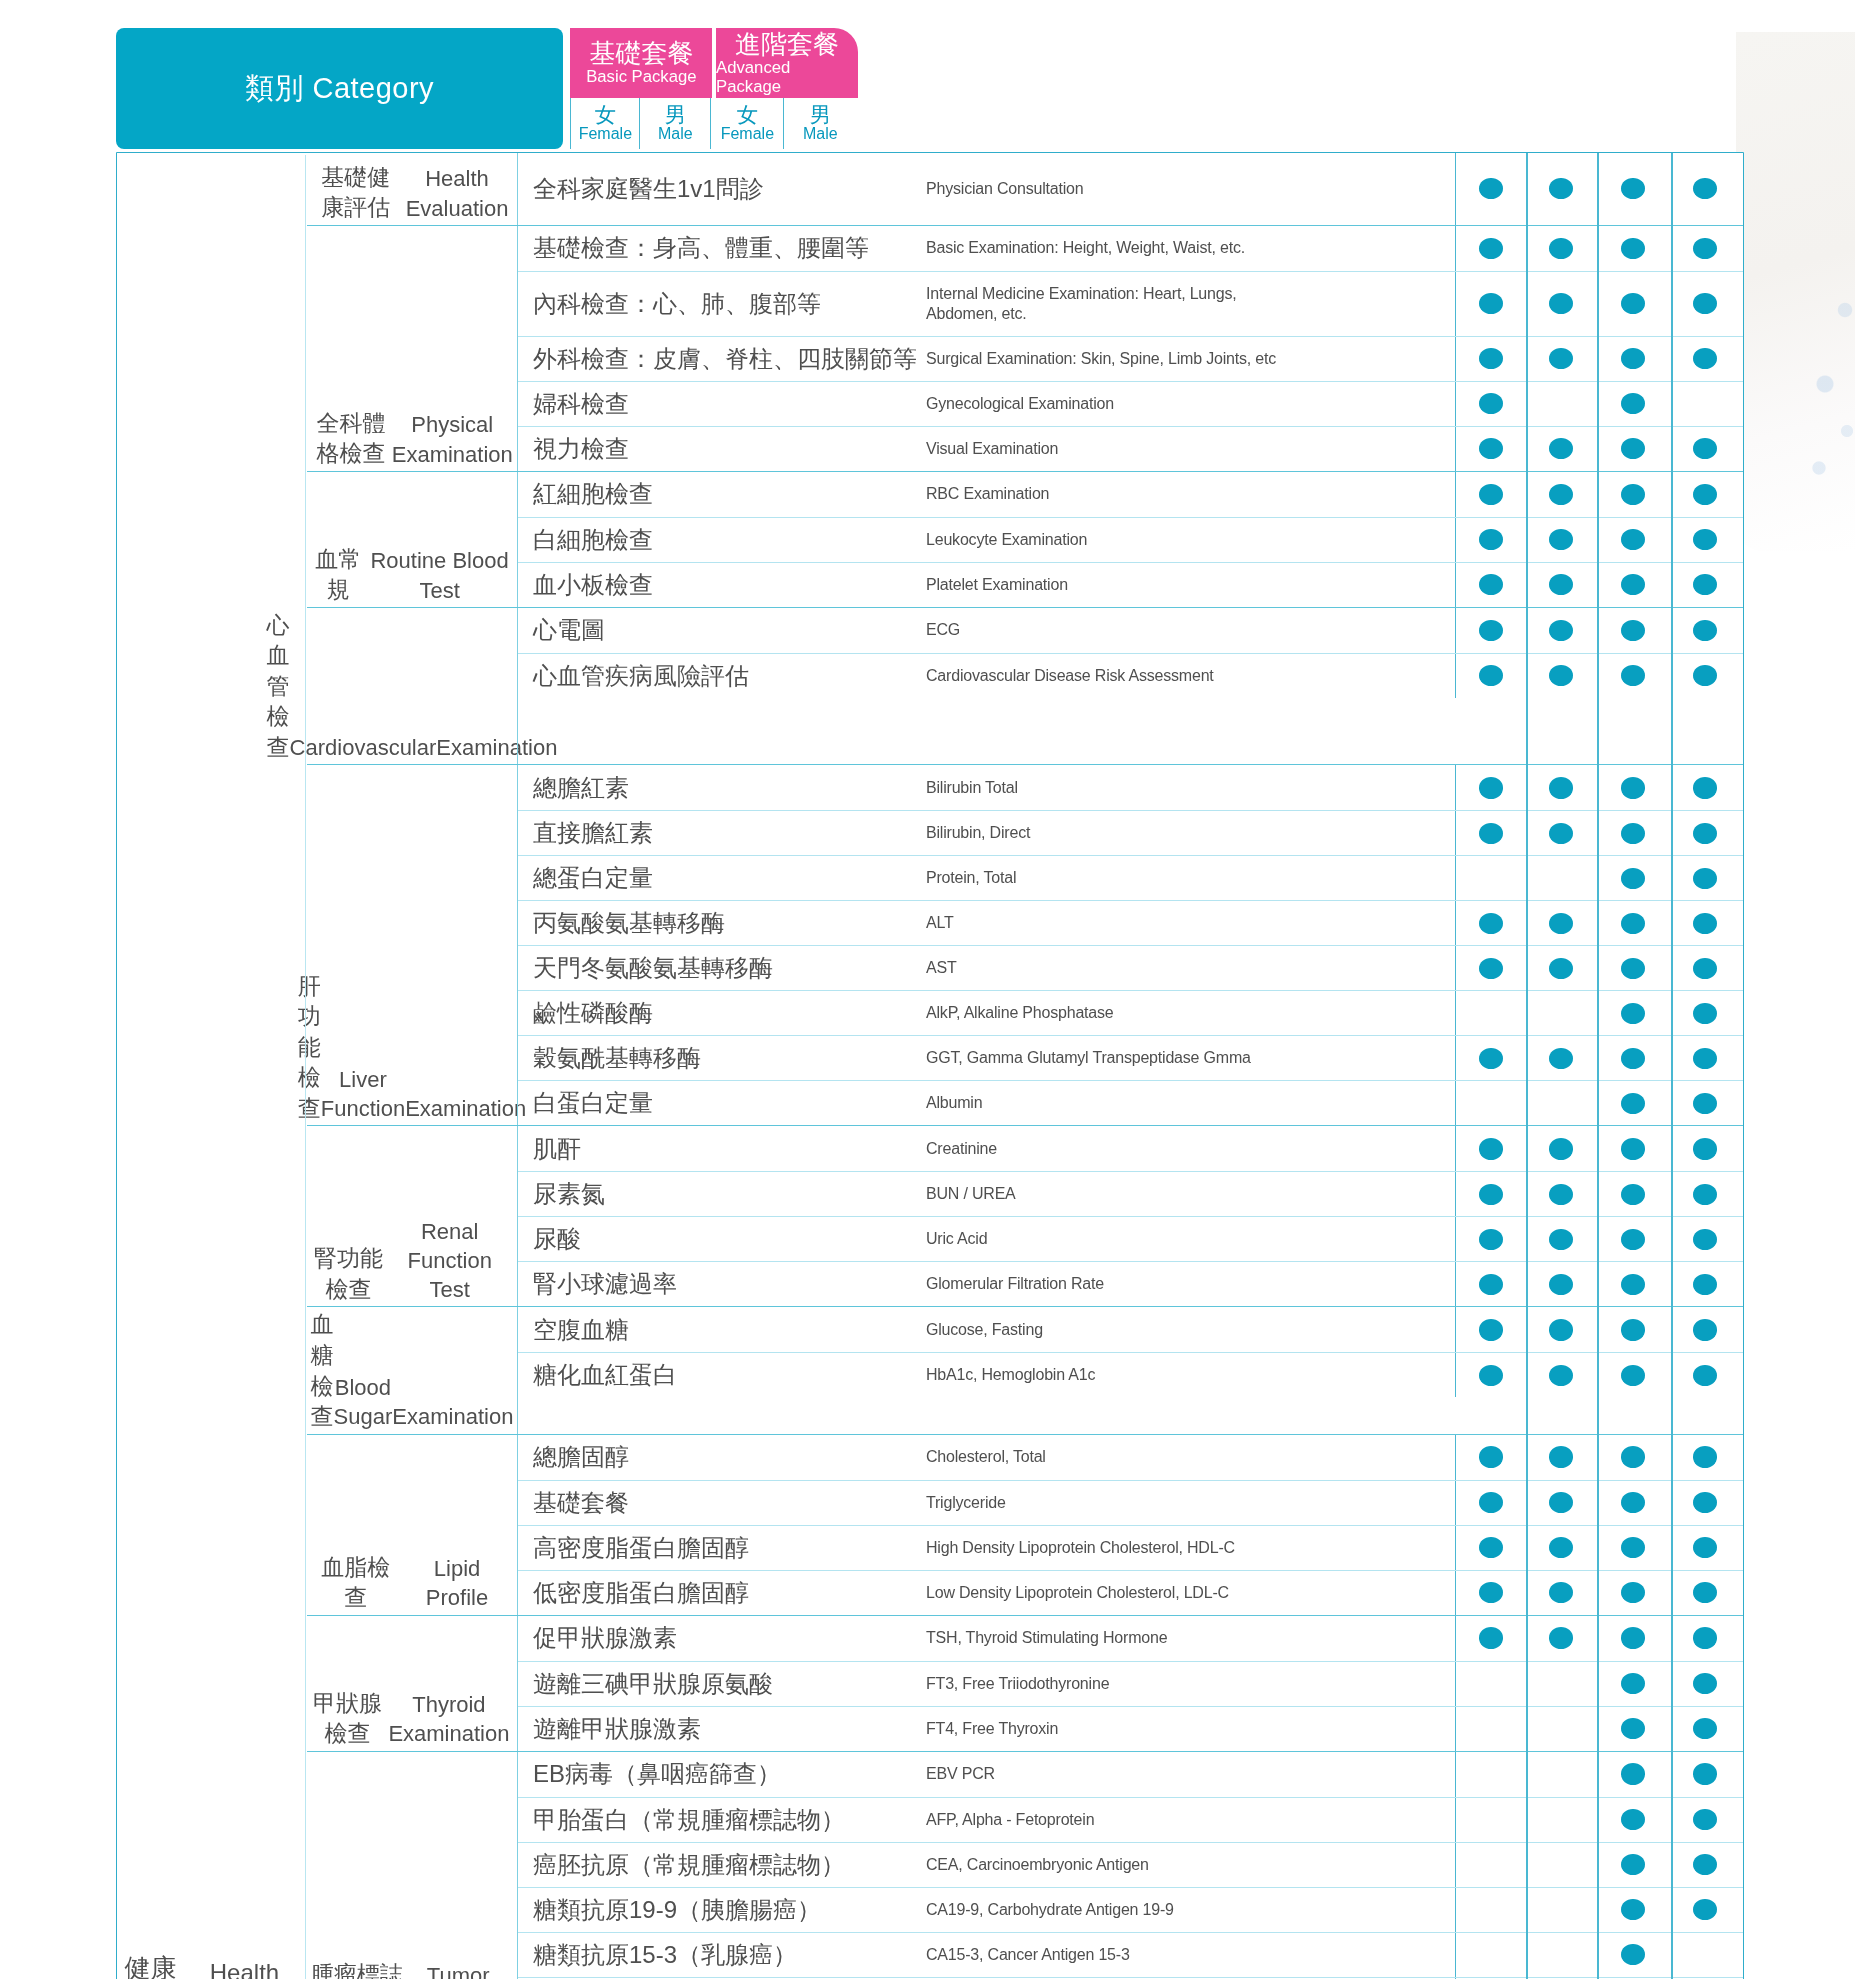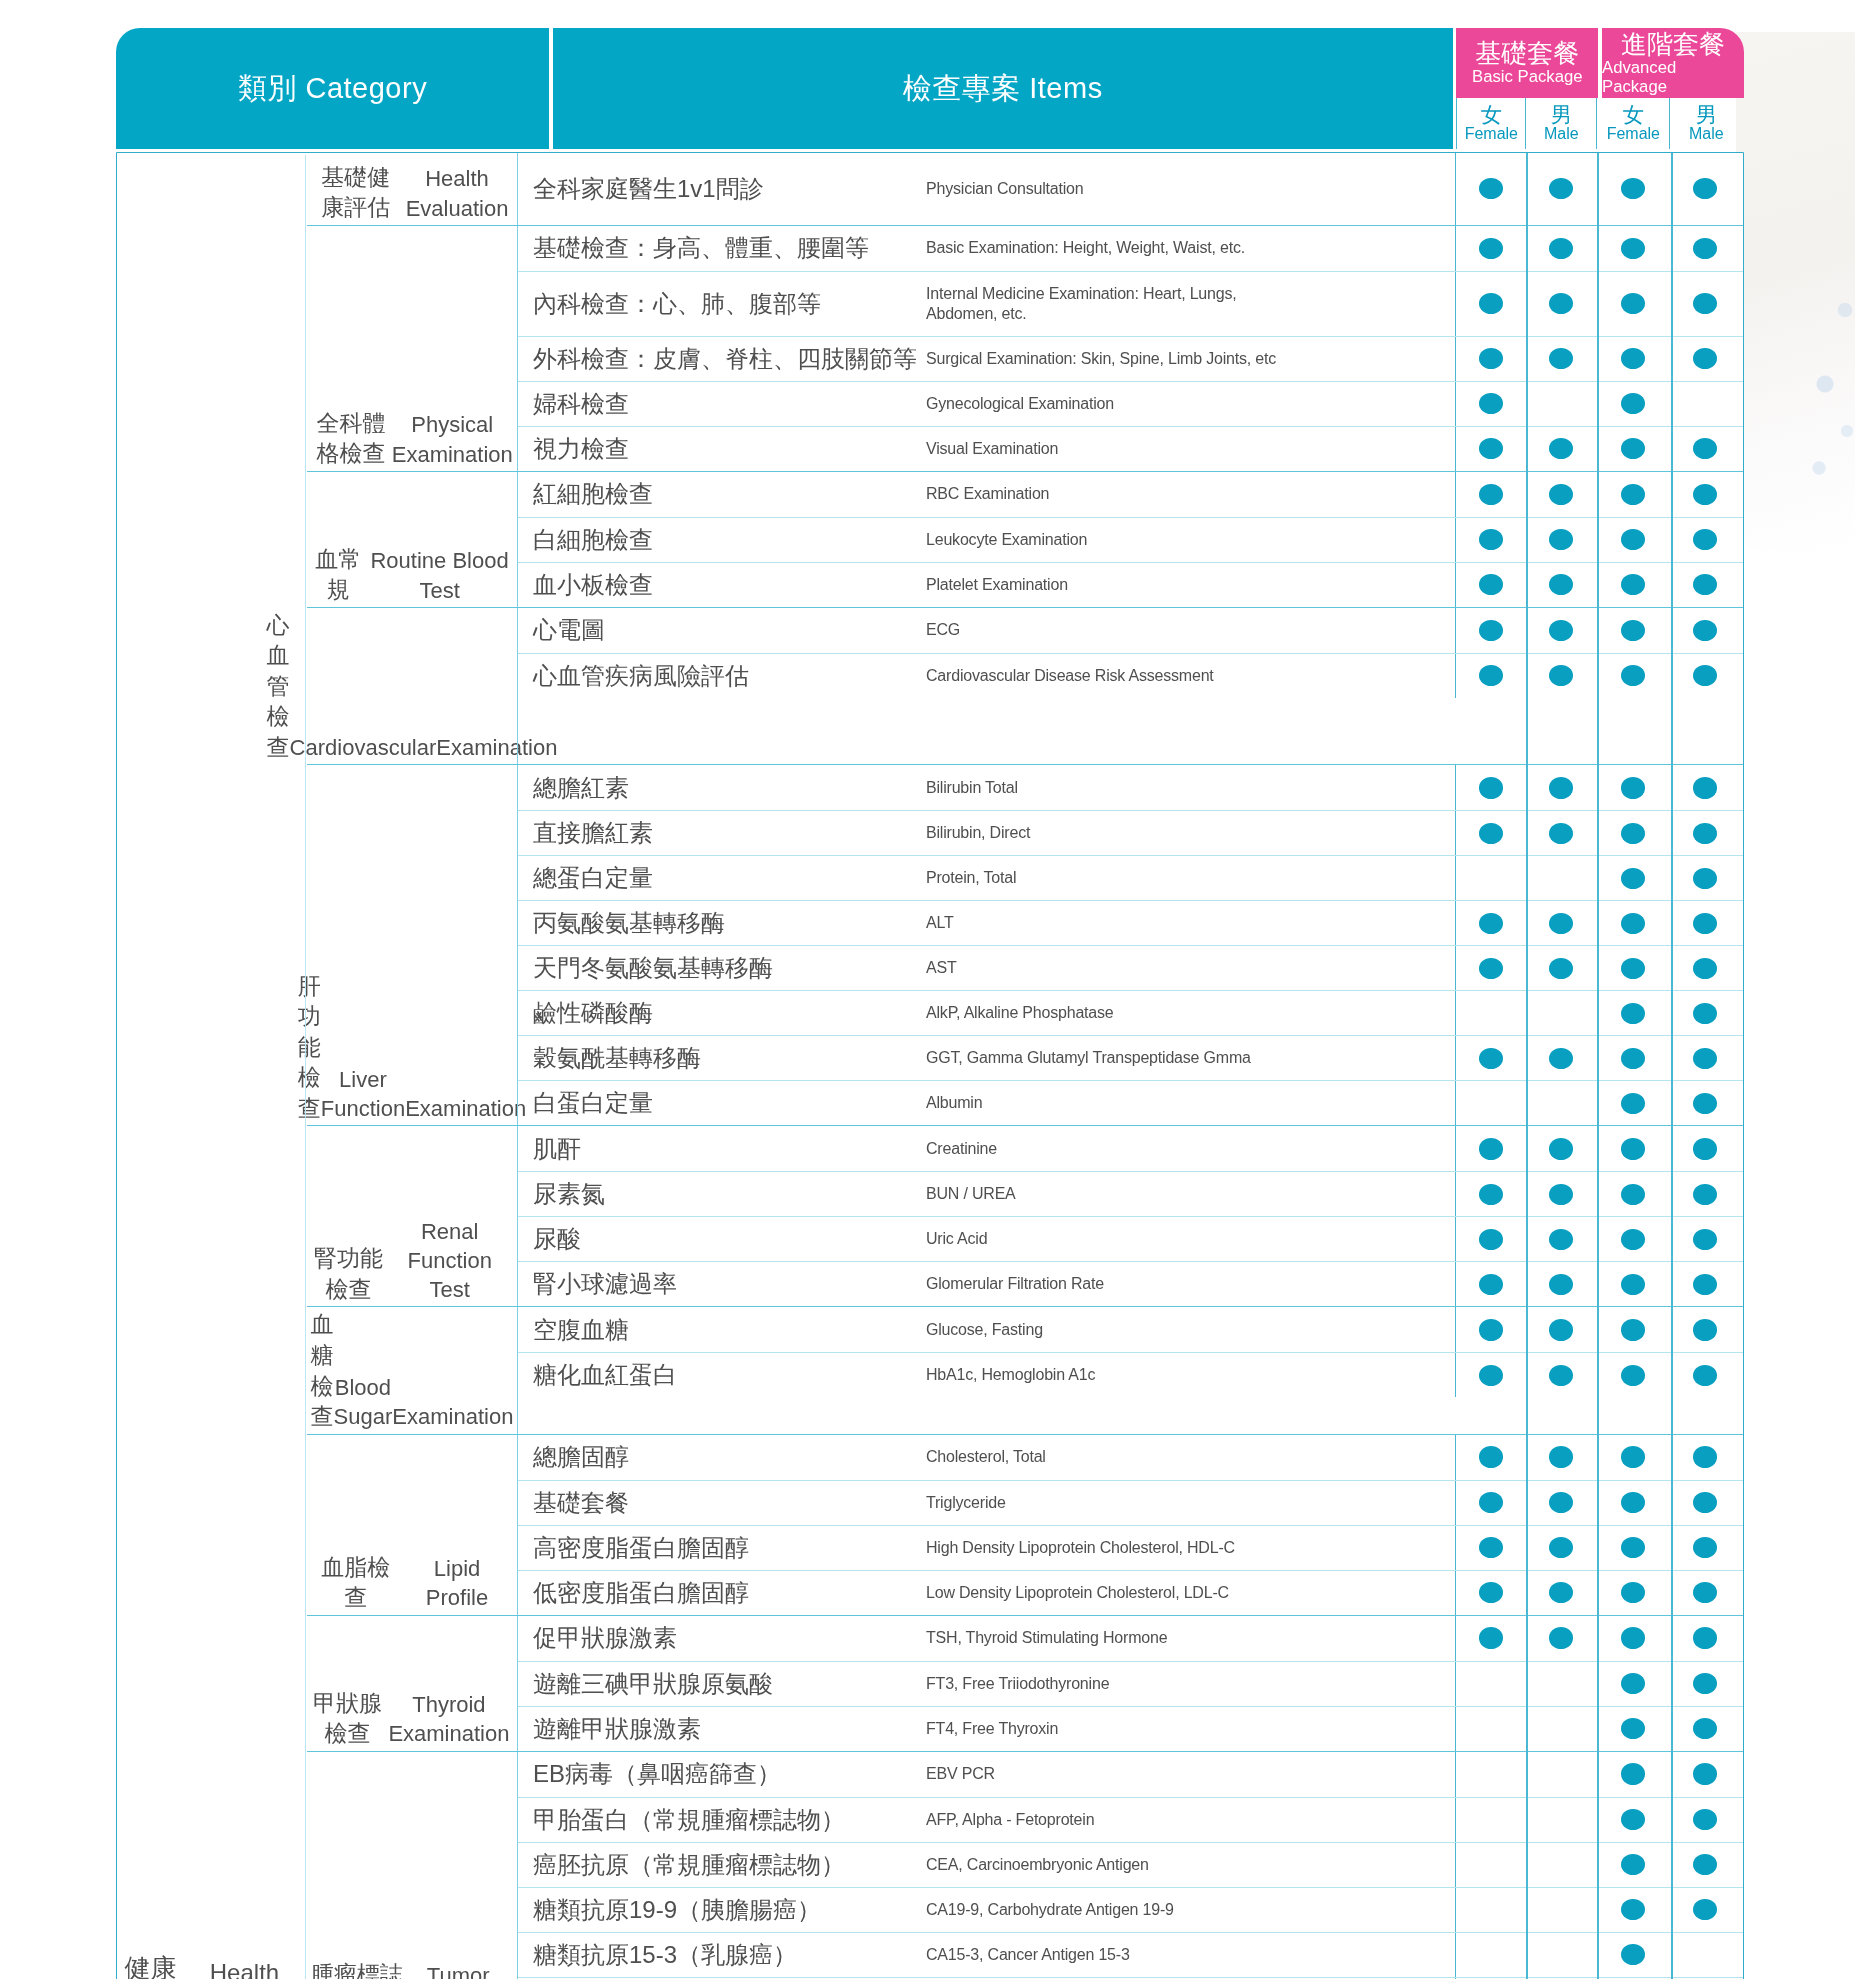--- a/index.html
+++ b/index.html
@@ -12,21 +12,21 @@
       radial-gradient(11px 11px at 109px 278px, rgba(170,200,230,.3) 0 60%, transparent 70%),
       radial-gradient(10.2px 10.2px at 83px 436px, rgba(170,200,230,.3) 0 60%, transparent 70%),
       radial-gradient(9.3px 9.3px at 111px 399px, rgba(170,200,230,.28) 0 60%, transparent 70%),
       linear-gradient(165deg,#f6f5f2 0%,#f4f2ef 45%,#fbfafa 75%,#ffffff 100%);
     border-bottom-left-radius:28px;}
   .table{position:absolute;left:116px;top:28px;width:1628px;}
   
   .thead{display:flex;height:121px;}
   .th{background:#04a6c6;color:#ffffff;display:flex;align-items:center;justify-content:center;
       font-size:29px;letter-spacing:0.5px;}
-  .th-cat{width:447px;border-top-left-radius:24px;}
+  .th-cat{width:447px;border-top-left-radius:24px;border-radius:8px;}
   .th-items{width:929px;}
   .hgap{width:3.7px;background:#ffffff;}
   .pkg-area{width:288px;display:flex;flex-direction:column;}
   .pkg-top{display:flex;height:70px;}
   .pkg{background:#ec4899;color:#fff;width:142px;display:flex;flex-direction:column;
        align-items:center;justify-content:center;line-height:1.12;}
   .pkg-adv{border-top-right-radius:24px;}
   .pkg-cn{font-size:26px;}
   .pkg-en{font-size:16.7px;}
   .pkg-sub{display:flex;height:51px;border-left:1.9px solid #4ab7d2;box-sizing:border-box;}
@@ -65,21 +65,20 @@
 <body>
 
 <div class="canvas">
   <div class="bg-photo"></div>
 
   <div class="table">
 
     <div class="thead">
       <div class="th th-cat">類別 Category</div>
       <div class="hgap"></div>
-      <div class="th th-items">檢查專案 Items</div>
       <div class="hgap"></div>
       <div class="pkg-area">
         <div class="pkg-top">
           <div class="pkg pkg-basic">
             <div class="pkg-cn">基礎套餐</div>
             <div class="pkg-en">Basic Package</div>
           </div>
           <div class="hgap"></div>
           <div class="pkg pkg-adv">
             <div class="pkg-cn">進階套餐</div>

